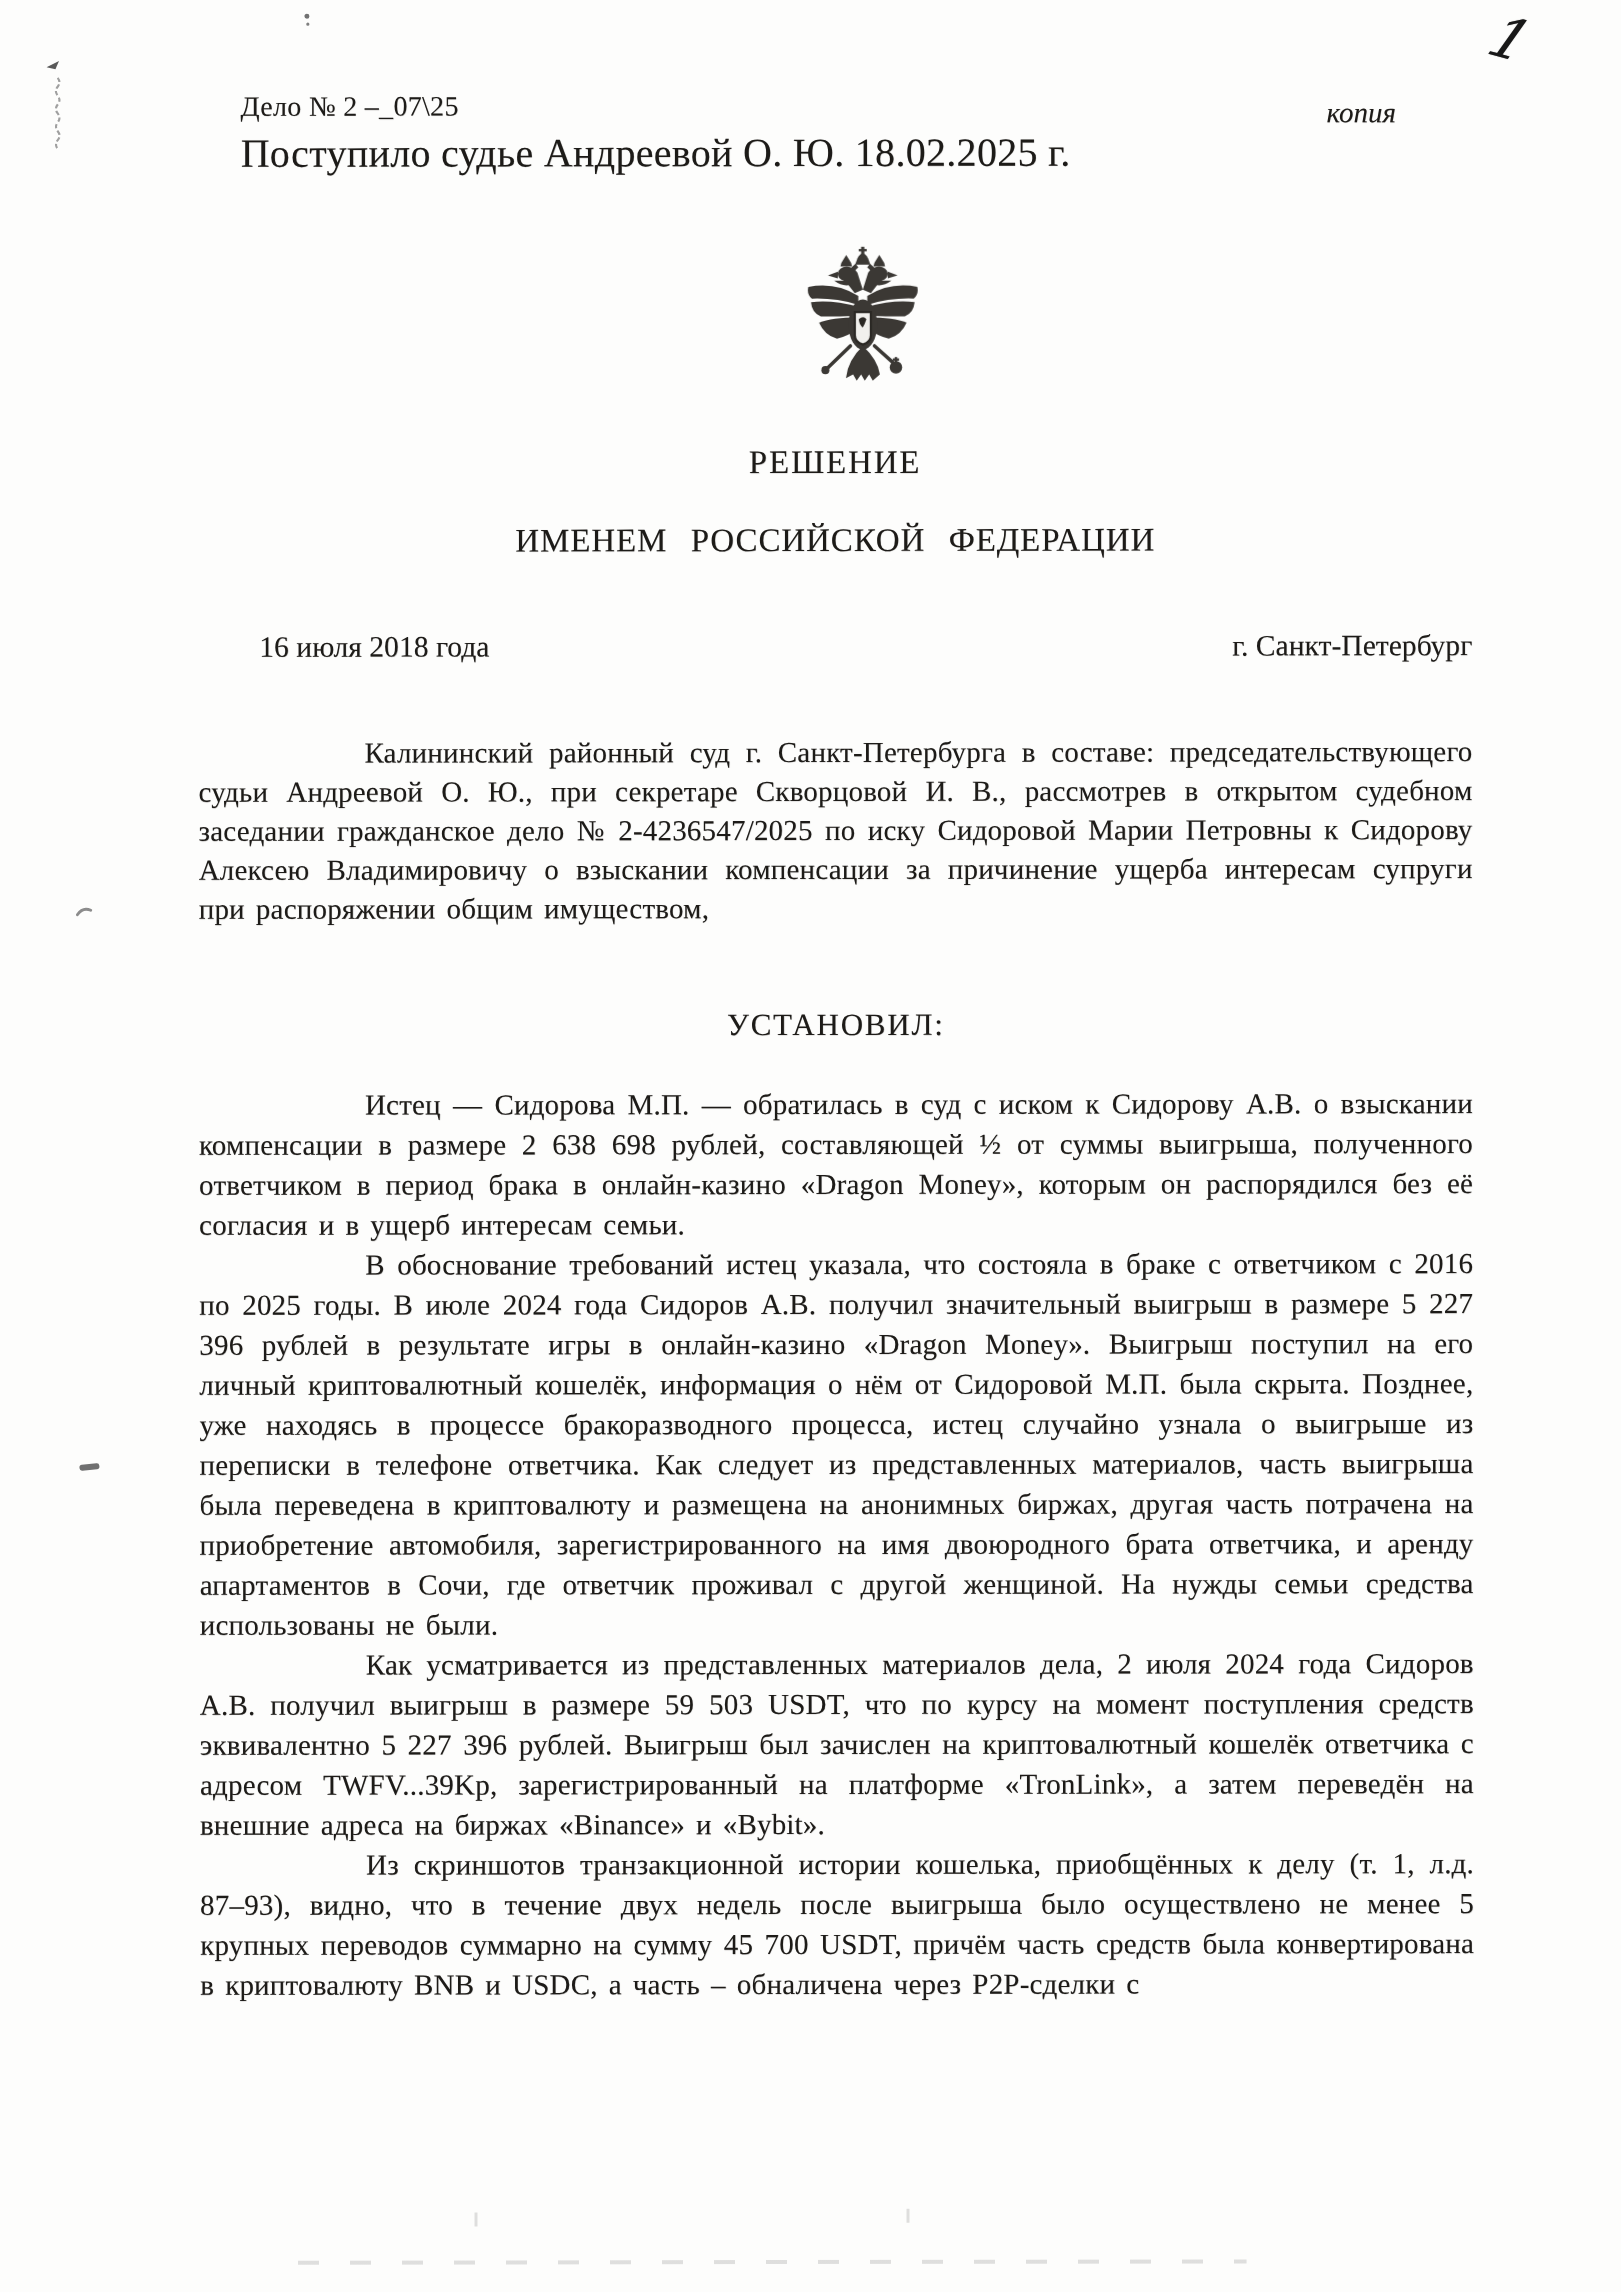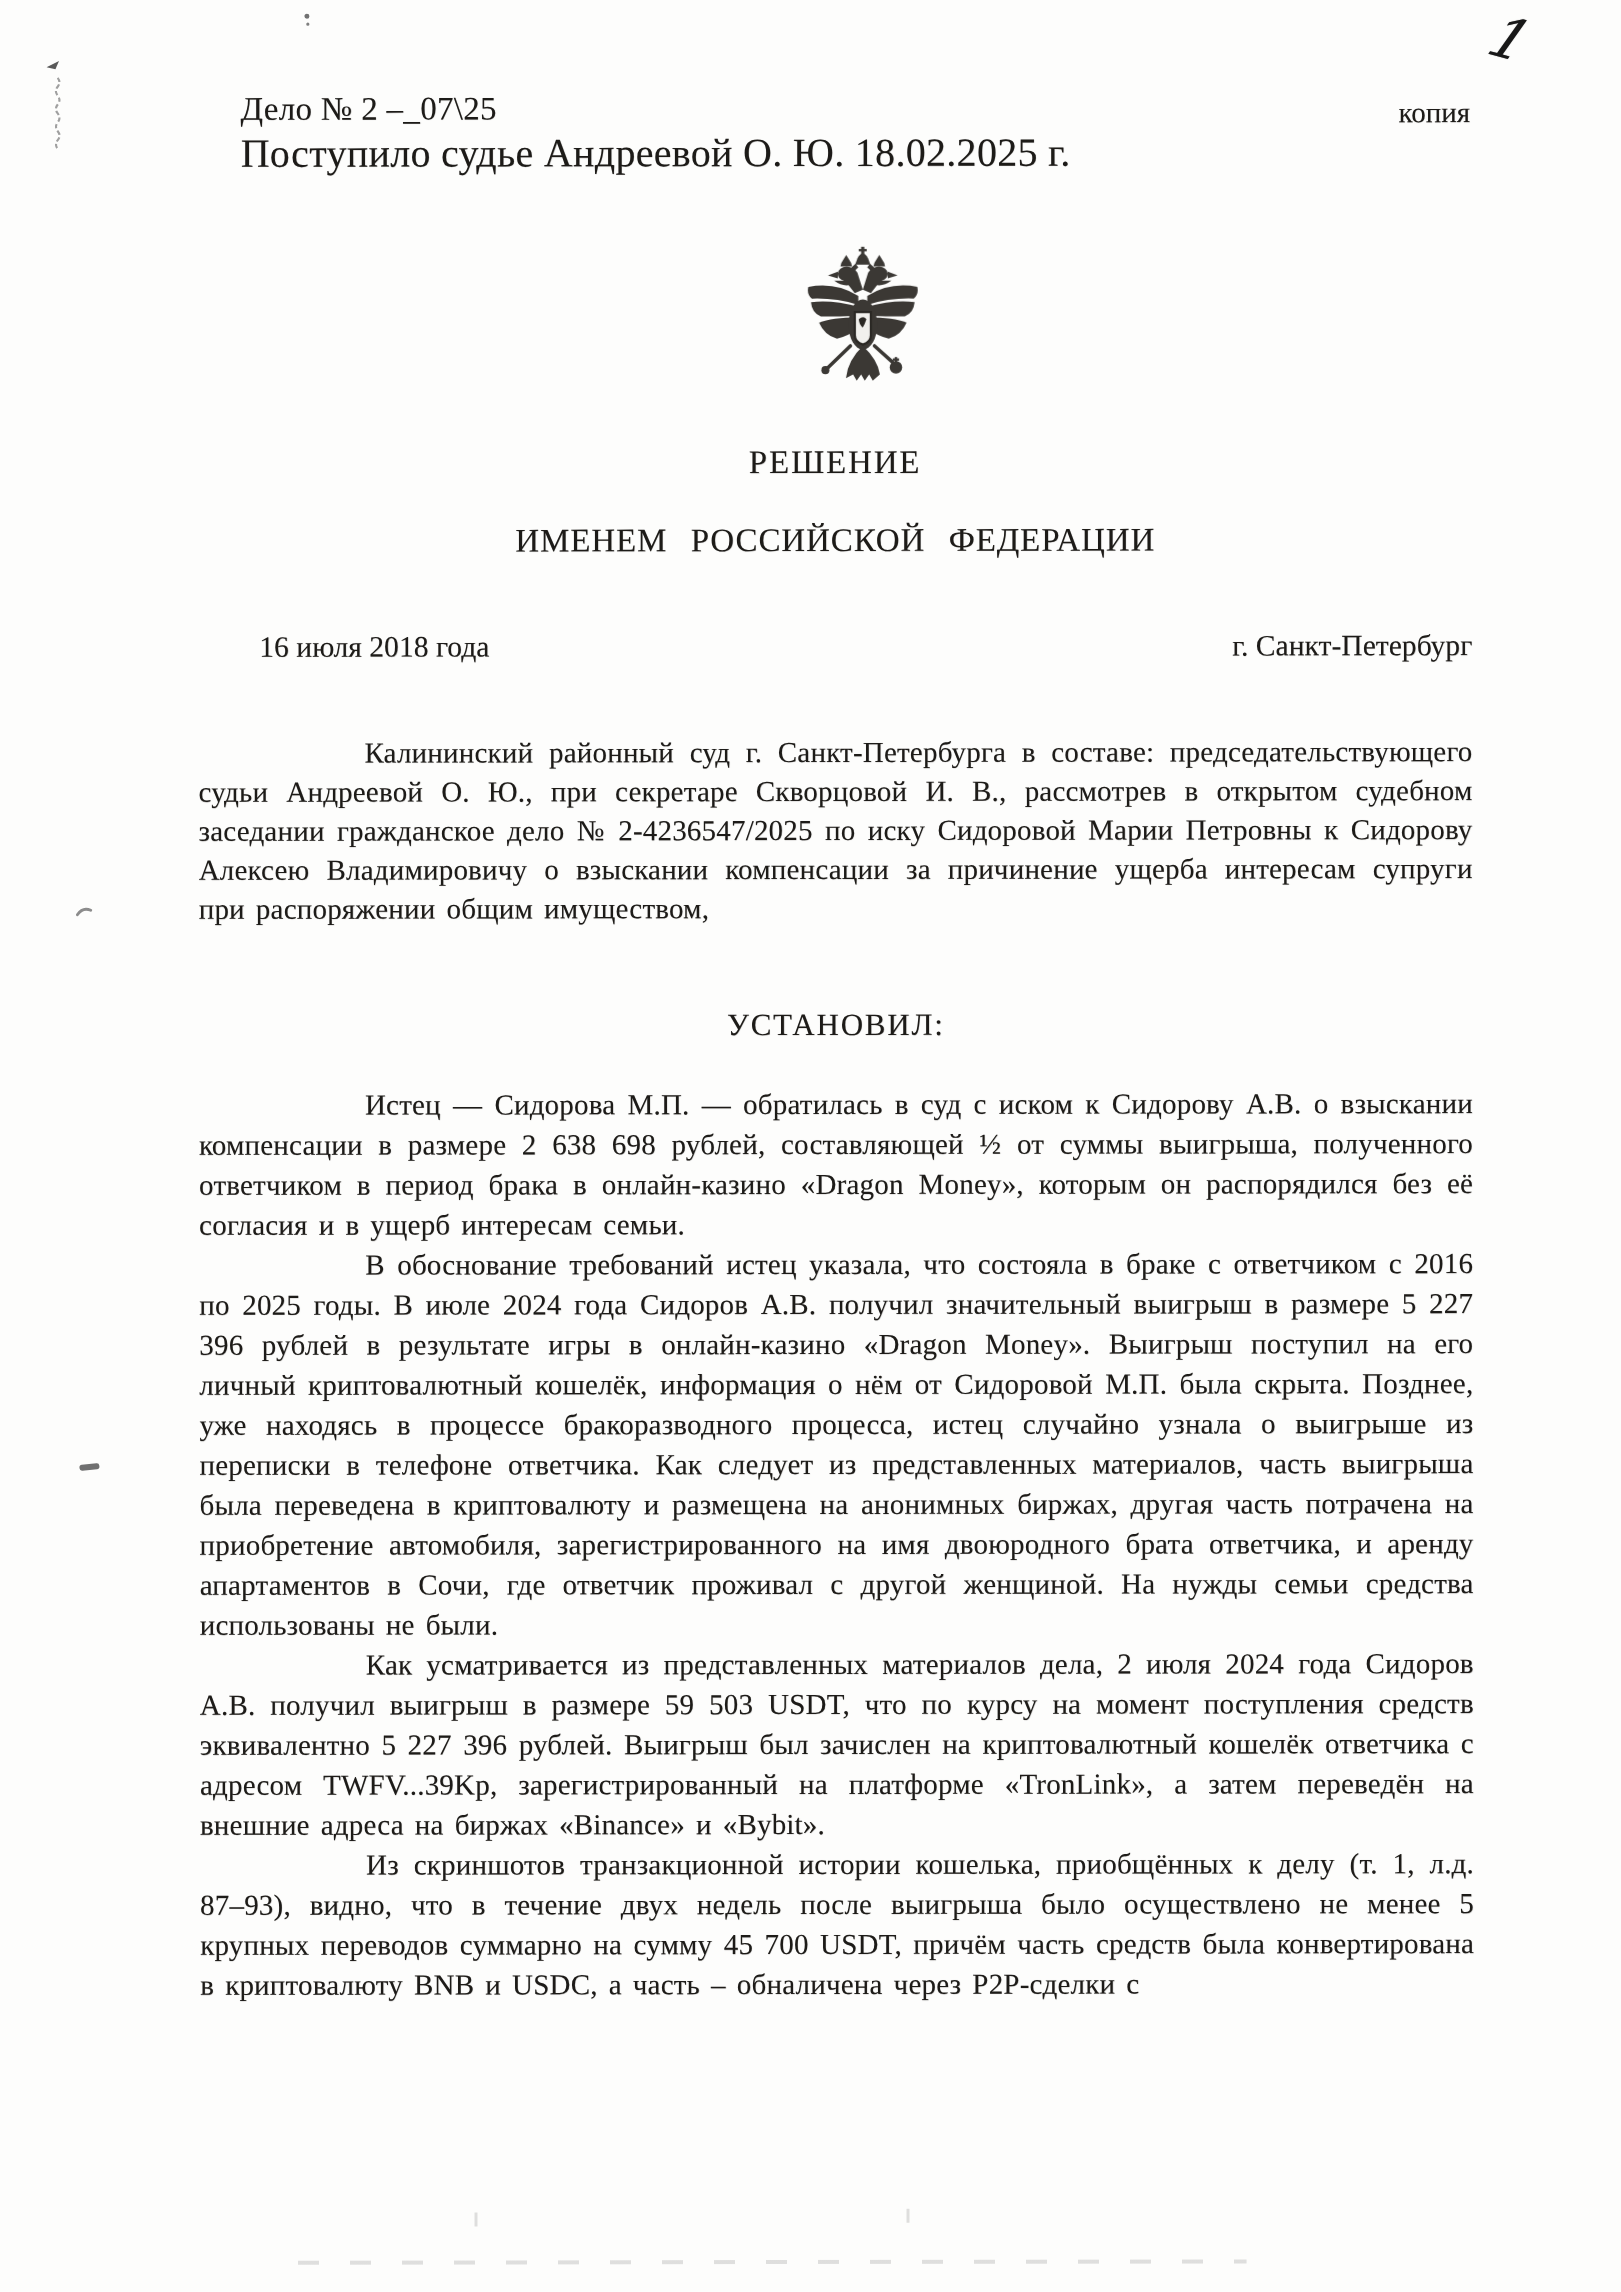--- a/index.html
+++ b/index.html
@@ -9,22 +9,22 @@
     height: 2293px;
     background: #fdfdfc;
     overflow: hidden;
     font-family: "Liberation Serif", serif;
     color: #1d1b18;
     text-shadow: 0.3px 0.3px 0.7px rgba(40,38,35,0.38);
   }
   .content { position: absolute; inset: 0; transform: rotate(-0.08deg); }
 
   
-  .stamp-line1 { position: absolute; left: 242px; top: 90px; font-size: 33px; letter-spacing: 0.3px; }
-  .copy-label  { position: absolute; left: 1400px; top: 97px; font-size: 29px; }
+  .stamp-line1 { position: absolute; left: 242px; top: 90px; font-size: 28px; letter-spacing: 0.3px; }
+  .copy-label  { position: absolute; left: 1328px; top: 97px; font-size: 29px; font-style: italic; }
   .stamp-line2 { position: absolute; left: 242px; top: 129px; font-size: 40px; letter-spacing: 0.3px; }
 
   
   .pagenum {
     position: absolute; left: 1494px; top: 7.2px;
     font-family: "DejaVu Serif", serif; font-style: italic;
     font-size: 57px; color: #181818;
     transform: rotate(15deg) skewX(-10deg);
     text-shadow: 0 0 0.9px rgba(0,0,0,0.6);
   }

